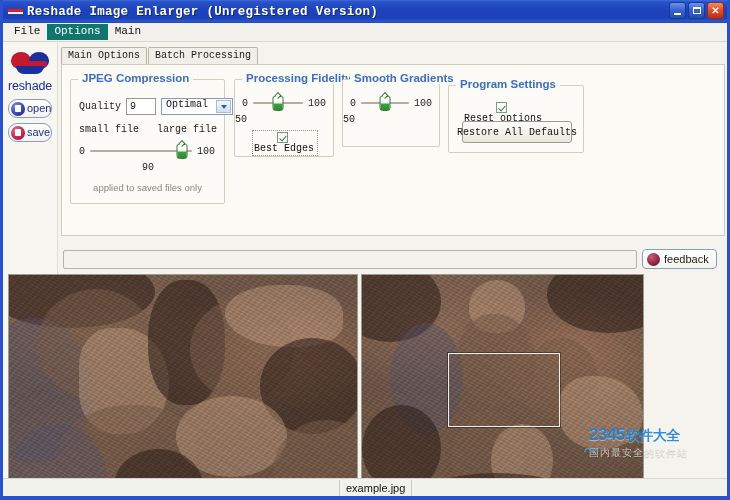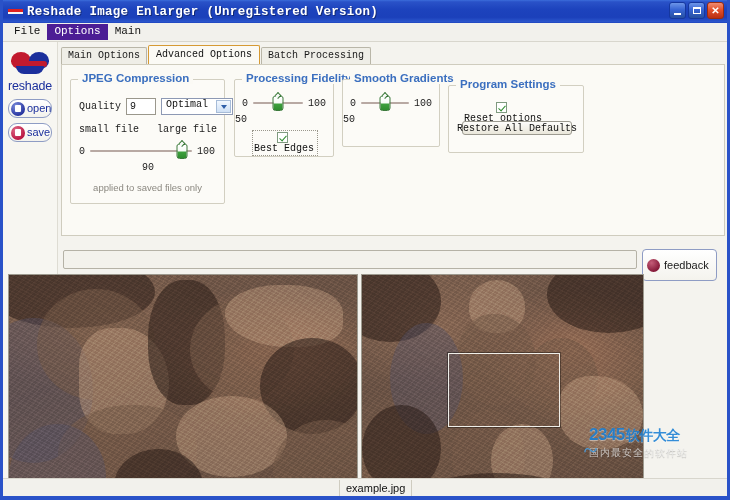--- a/index.html
+++ b/index.html
@@ -98,21 +98,21 @@
   }
   .menu-item {
     font-family: "Liberation Mono", "DejaVu Sans Mono", monospace;
     font-size: 11px;
     color: #111;
     padding: 2px 7px 3px 7px;
     line-height: 1;
     cursor: default;
   }
   .menu-item.active {
-    background: #4c1d95;
+    background: #0f766e;
     color: #ffffff;
     text-align: center;
   }
 
   
   .body-area {
     position: relative;
     height: 454px;
     background: #f4f3ee;
   }
@@ -428,21 +428,21 @@
     box-sizing: border-box;
     font-family: "Liberation Mono", "DejaVu Sans Mono", monospace;
     font-size: 10px;
     color: #333;
     padding: 2px 0 0 5px;
     border-radius: 2px;
   }
   .feedback-btn {
     position: absolute;
     left: 639px; top: 207px;
-    width: 75px; height: 32px;
+    width: 75px; height: 20px;
     background: linear-gradient(to bottom, #ffffff 0%, #f4f3ed 100%);
     border: 1px solid #8e9cc4;
     border-radius: 4px;
     box-sizing: border-box;
     display: flex; align-items: center;
     padding-left: 4px;
     cursor: pointer;
   }
   .feedback-btn .fdot {
     width: 13px; height: 13px;
@@ -620,21 +620,20 @@
       </div>
 
       <div class="side-btn">
         <span class="dot save-dot"></span>
         <span class="lbl">save</span>
       </div>
     </div>
 
     <div class="tabs-row">
       <div class="tab">Main Options</div>
-      <div class="tab active">Advanced Options</div>
       <div class="tab">Batch Processing</div>
     </div>
 
     <div class="panels">
 
       <div class="group jpeg">
         <div class="group-title">JPEG Compression</div>
 
         <div class="quality-row">
           <span class="lbl-quality">Quality</span>
@@ -699,21 +698,21 @@
       </div>
 
       <div class="group prog">
         <div class="group-title">Program Settings</div>
 
         <div class="checkbox-row nodots" style="left:13px; top:14px;">
           <span class="cbox"></span>
           <span class="cb-label">Reset options</span>
         </div>
 
-        <div class="xp-button" style="left:13px; top:35px; width:110px; height:14px;">Restore All Defaults</div>
+        <div class="xp-button" style="left:13px; top:35px; width:110px; height:22px;">Restore All Defaults</div>
       </div>
     </div>
 
     <div class="pathbar" placeholder=""></div>
 
     <div class="feedback-btn">
       <span class="fdot"></span>
       <span class="flbl">feedback</span>
     </div>
 

